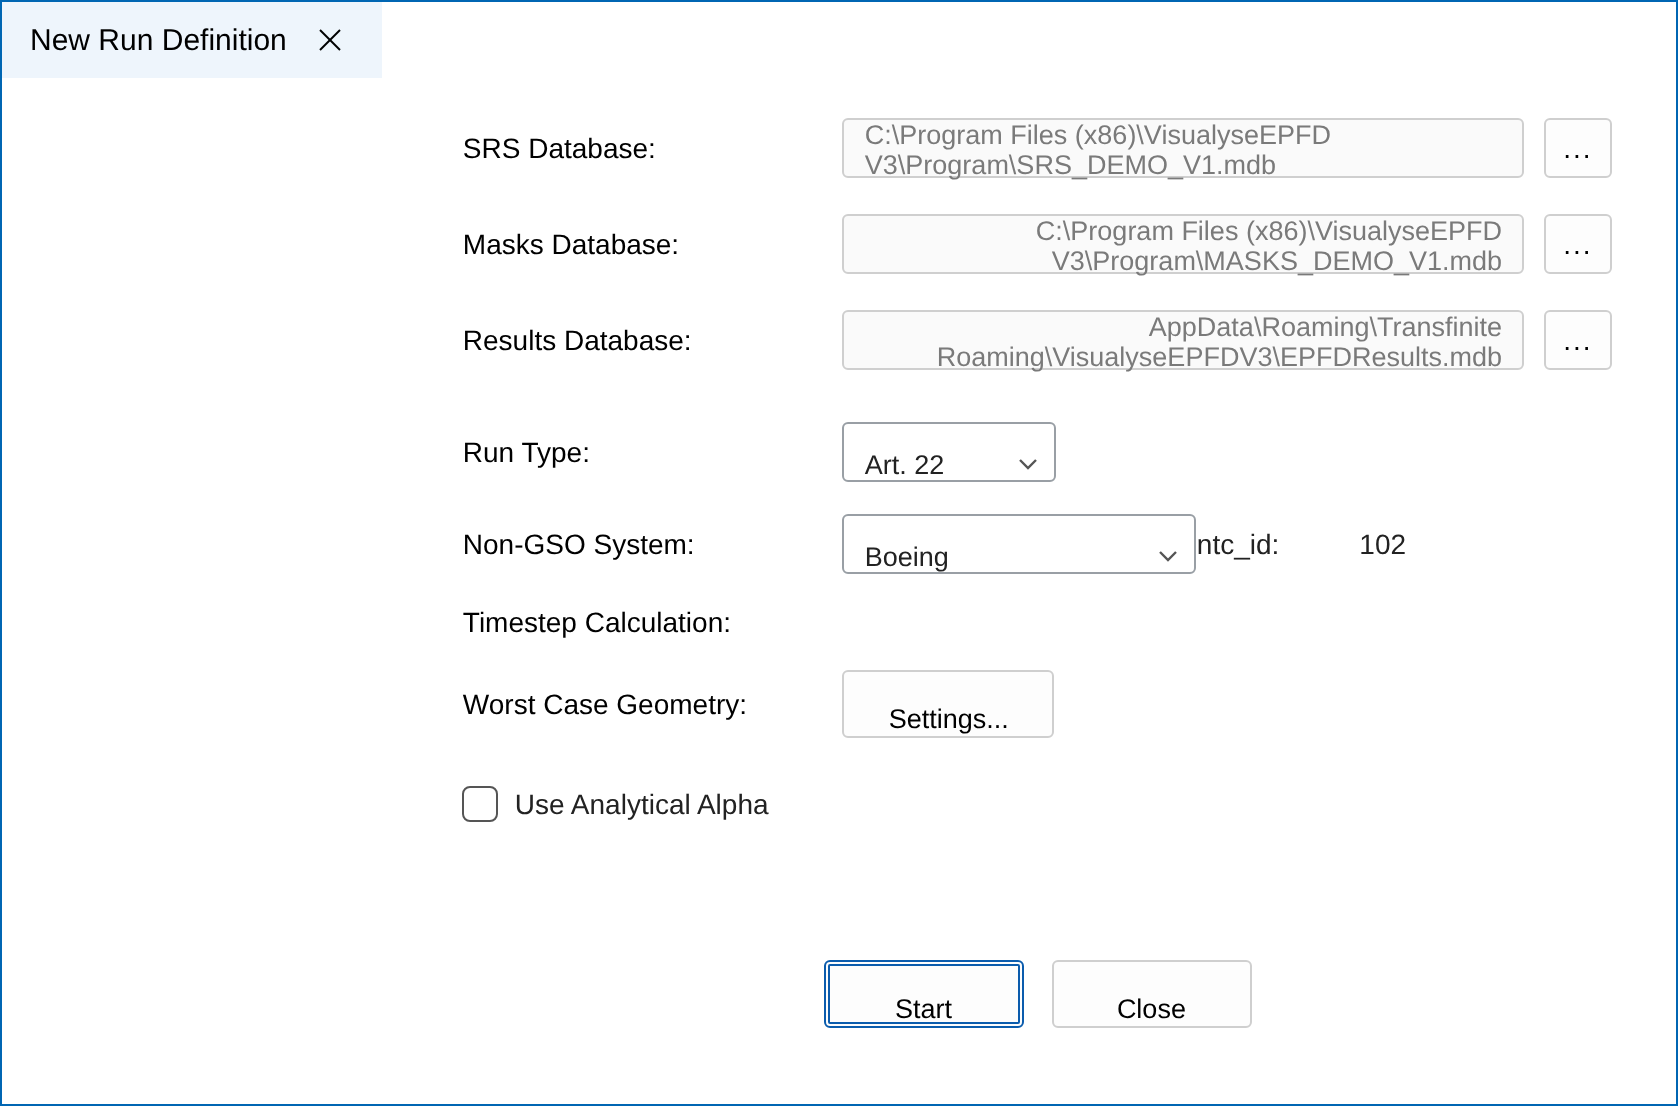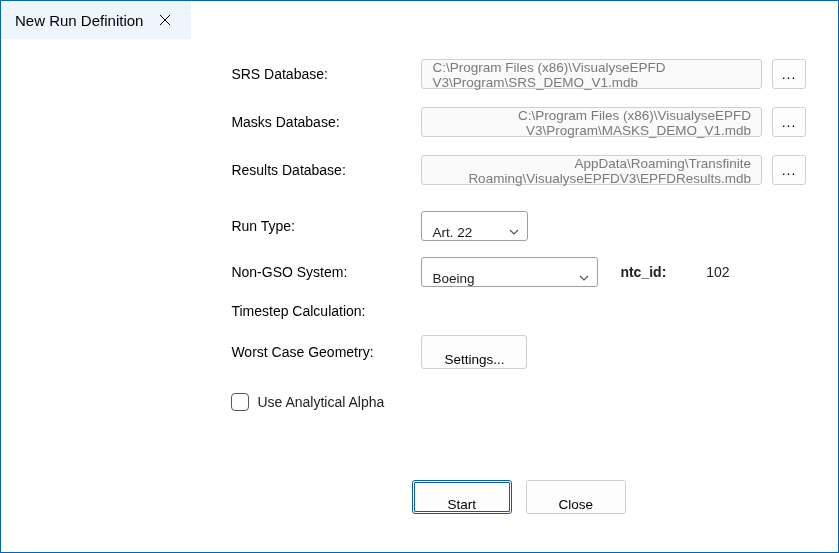--- a/index.html
+++ b/index.html
@@ -89,21 +89,21 @@
       align-items: center;
       padding: 12px 8px 0 10px;
       cursor: pointer;
       font-size: 13.5px;
     }
     .select .caret {
       margin-left: auto;
     }
     .select.w-small { width: 107px; }
     .select.w-wide { width: 177px; justify-content: flex-end; }
-    .ntc-label { margin-left: 22px; font-size: 14px; font-weight: bold; }
+    .ntc-label { font-size: 14px; }
     .ntc-value { margin-left: 40px; font-size: 14px; }
     .btn {
       height: 30px;
       border: 1px solid #cfcfcf;
       border-radius: 3px;
       background: #fdfdfd;
       font-size: 13.5px;
       cursor: pointer;
       padding: 16px 14px;
     }

